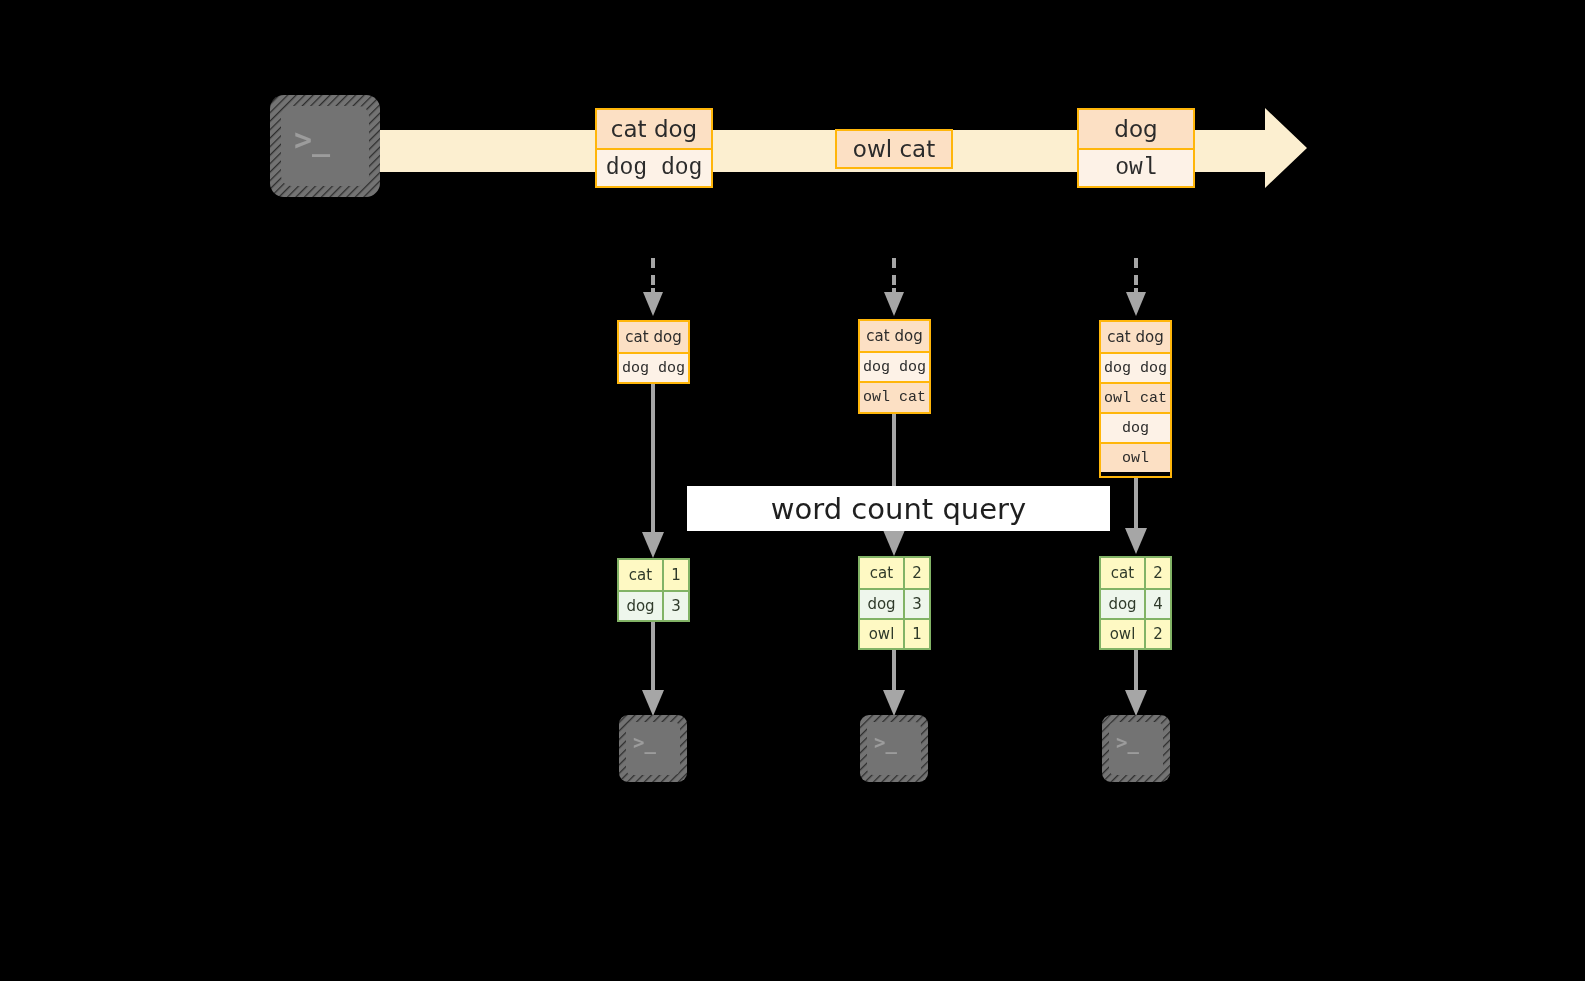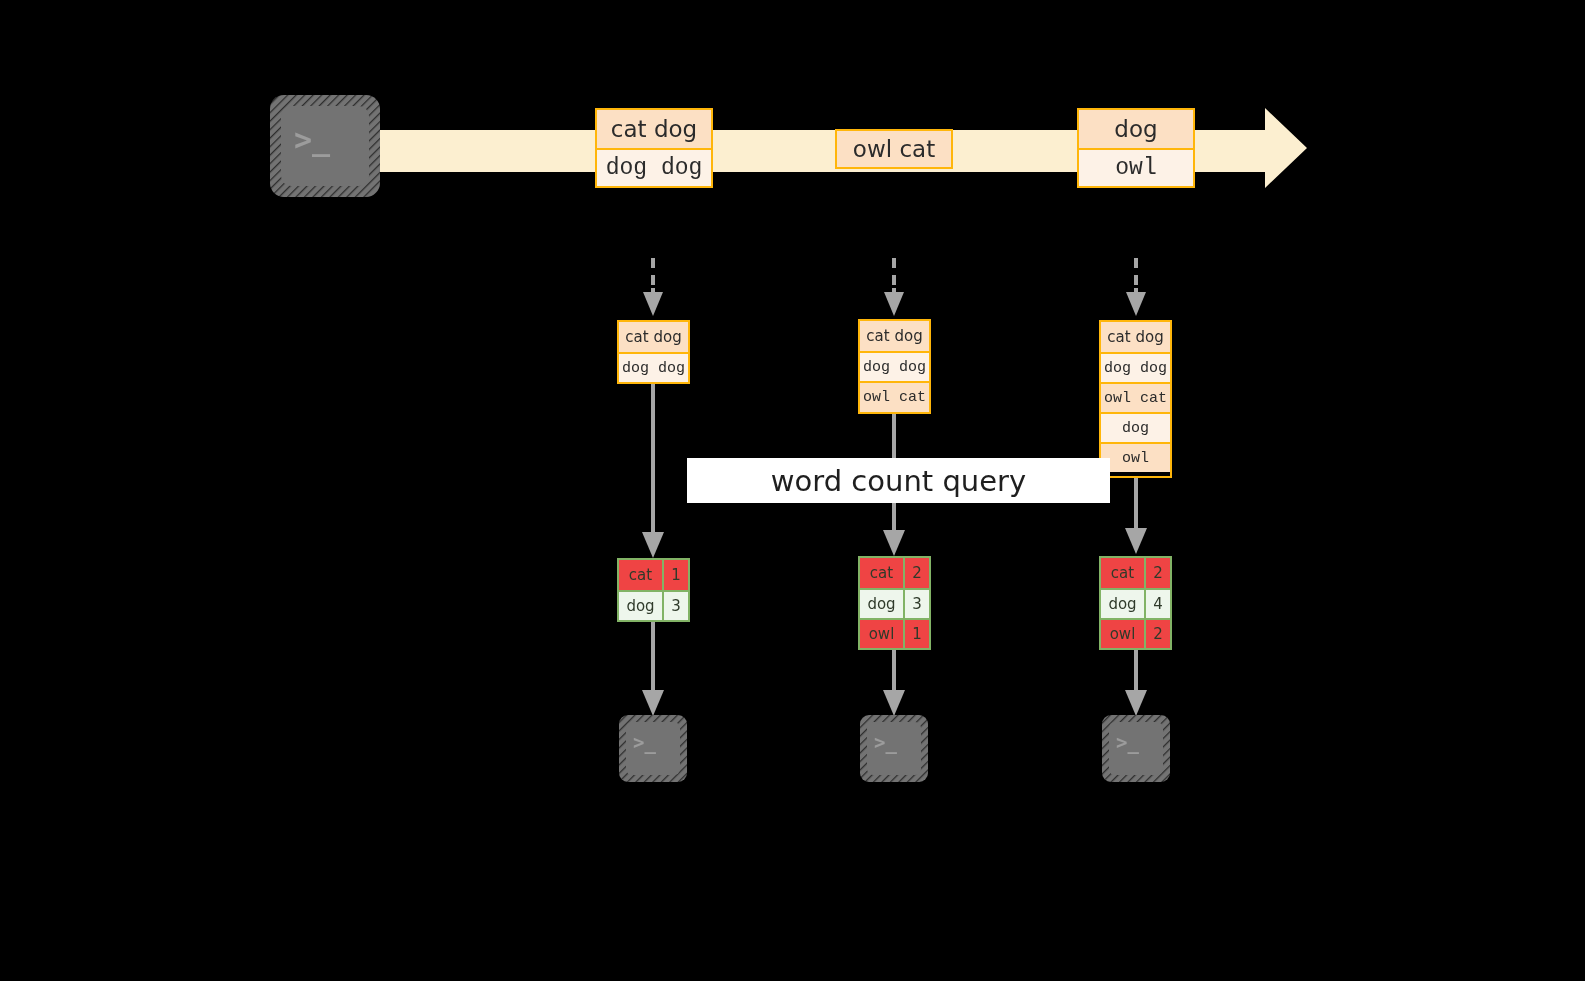--- a/index.html
+++ b/index.html
@@ -23,26 +23,26 @@
   .orow.light{background:#FDF2E7;}
   .orow.sep{border-top:2px solid #FFB60A;font-family:Liberation Mono, monospace;}
 
   
   .gbox{position:absolute;box-sizing:border-box;border:2px solid #82B366;}
   .grow{box-sizing:border-box;display:flex;}
   .grow.sep{border-top:2px solid #82B366;}
   .gcell{box-sizing:border-box;display:flex;align-items:center;justify-content:center;
          color:#2f3a2a;white-space:nowrap;}
   .gcell.k{border-right:2px solid #82B366;}
-  .grow.dark .gcell{background:#ef4444;}
+  .grow.dark .gcell{background:#fef9c3;}
   .grow.light .gcell{background:#EEF6EC;}
 
   
   .banner{position:absolute;background:#ffffff;display:flex;align-items:center;
-          justify-content:center;color:#1f1f1f;}
+          justify-content:center;color:#1f1f1f;margin-top:28px;}
 </style>
 </head>
 <body>
 
 <div class="stage">
 
   <svg class="layer" viewBox="0 0 1585 981">
     <defs>
       <pattern id="hatchPat" width="6" height="6" patternTransform="rotate(45)" patternUnits="userSpaceOnUse">
         <rect width="6" height="6" fill="#737373"></rect>

